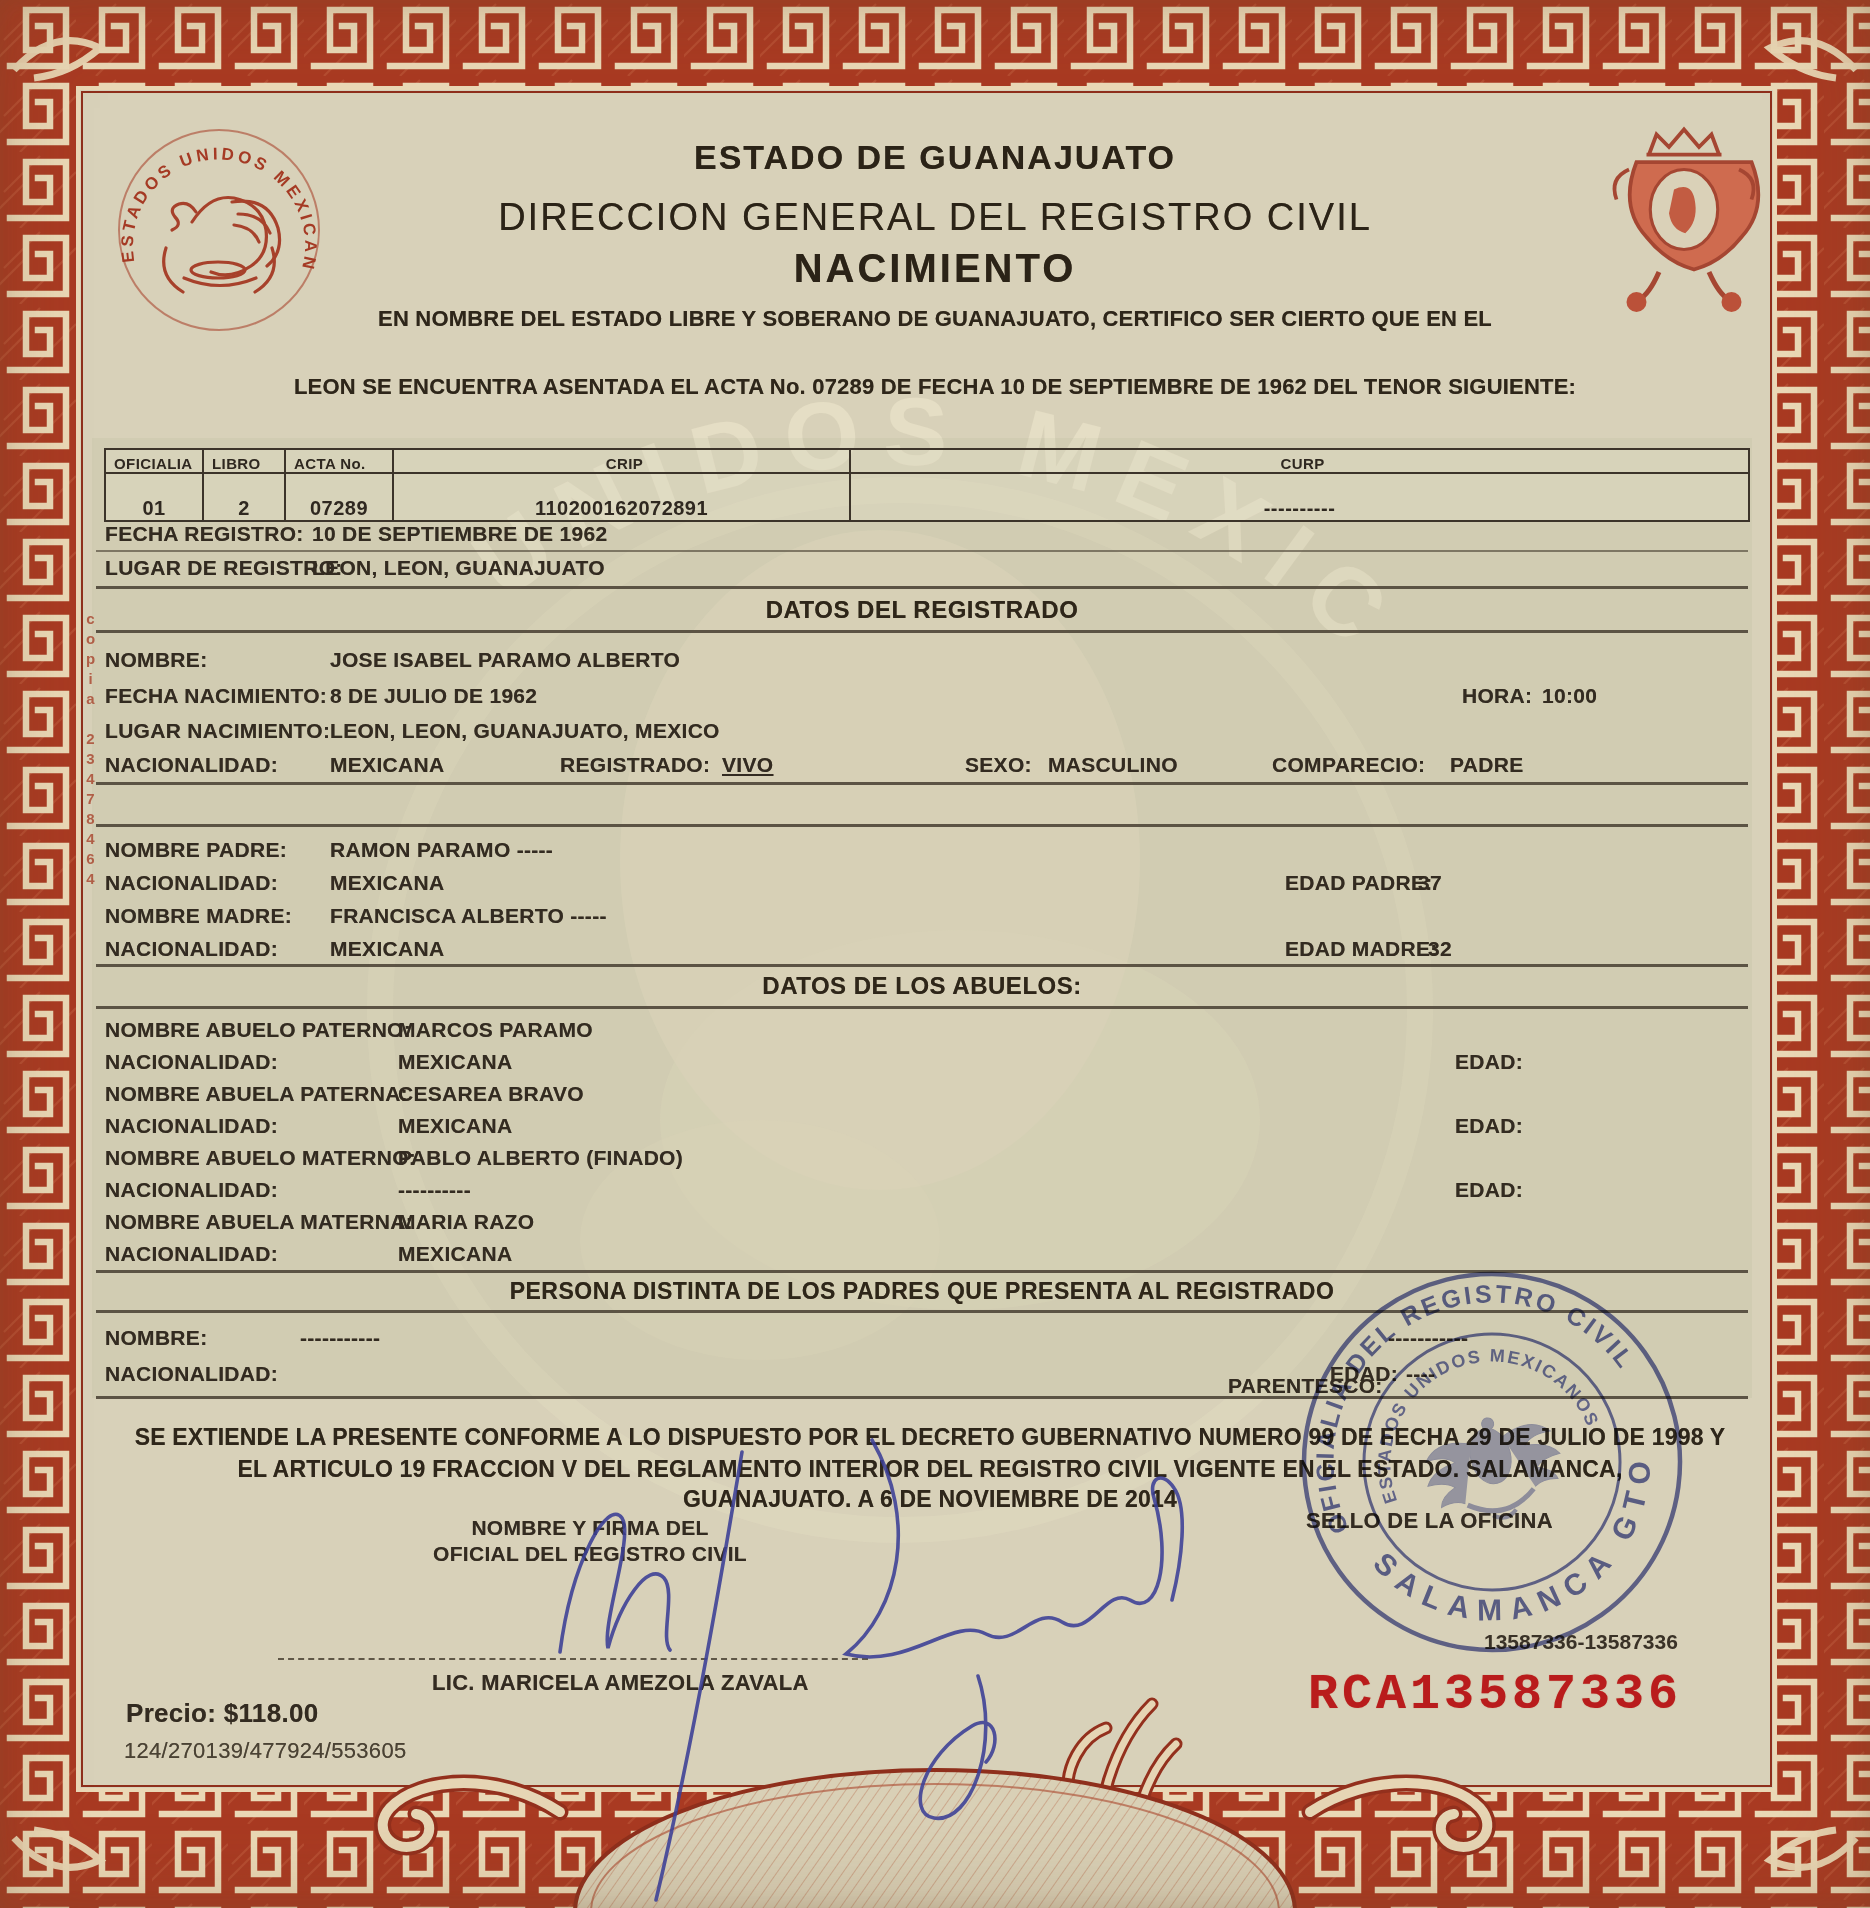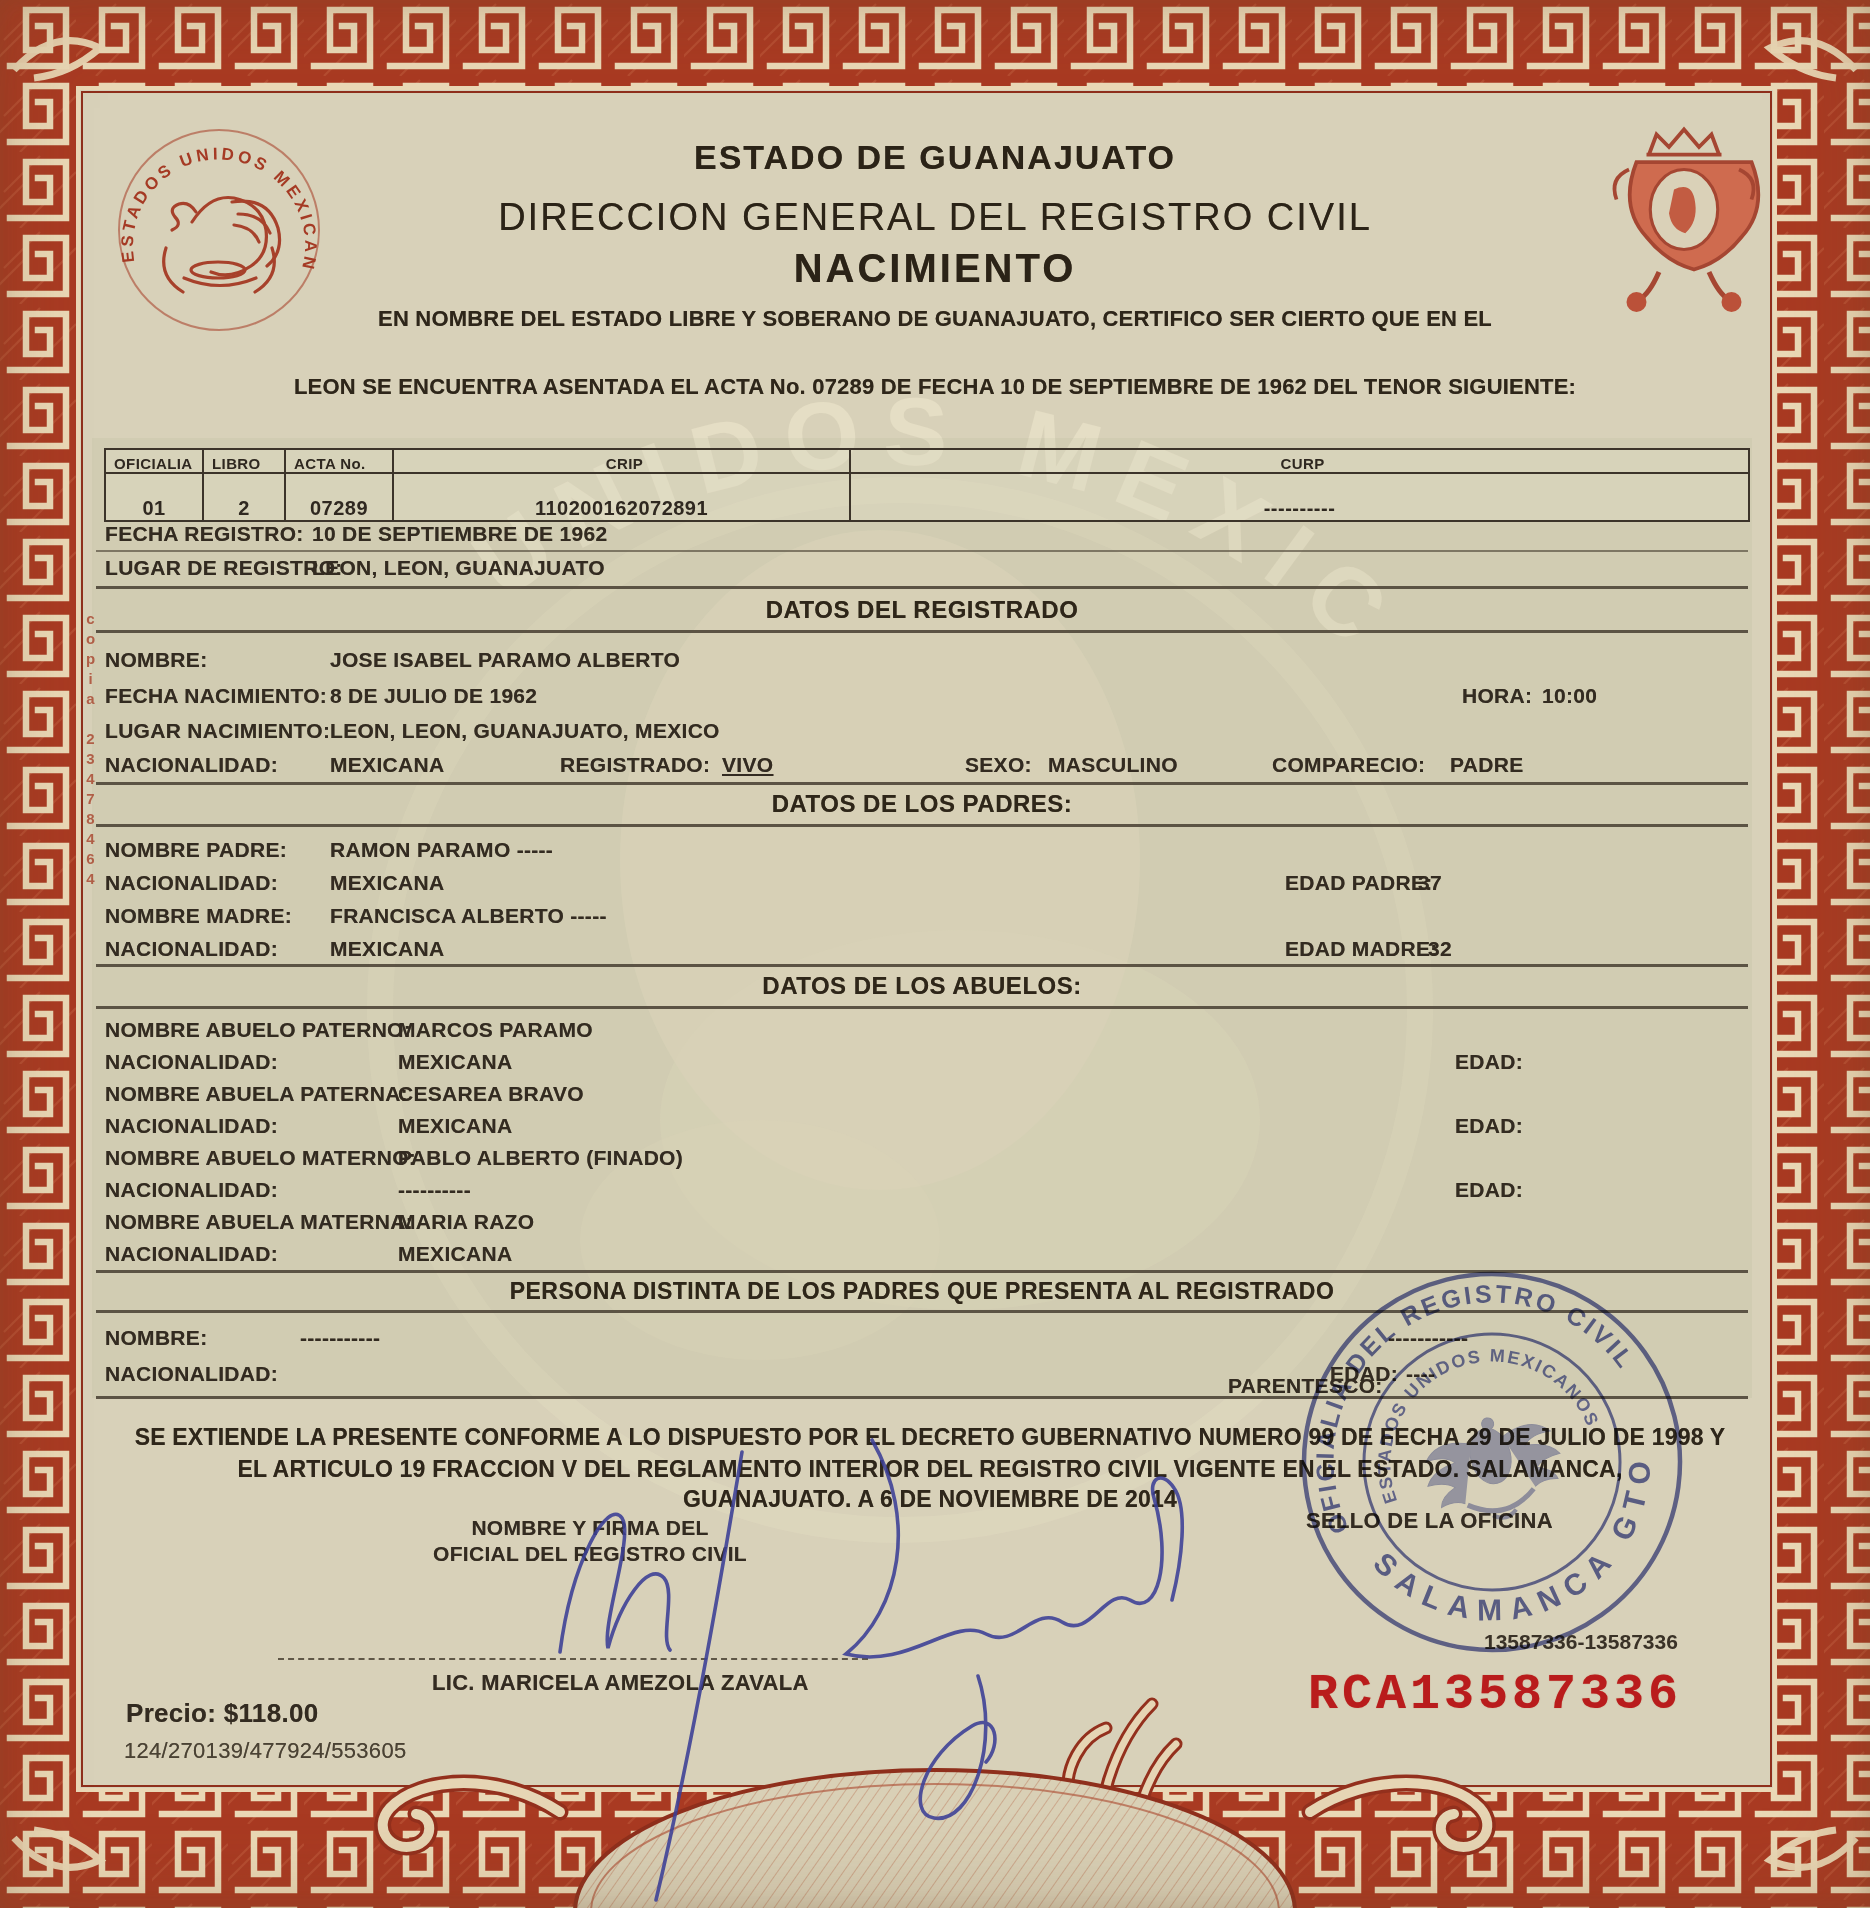--- a/index.html
+++ b/index.html
@@ -189,21 +189,20 @@
   <div class="abs lbl" style="left:105px;top:753px;">NACIONALIDAD:</div>
   <div class="abs val" style="left:330px;top:753px;">MEXICANA</div>
   <div class="abs lbl" style="left:560px;top:753px;">REGISTRADO:</div>
   <div class="abs val" style="left:722px;top:753px;text-decoration:underline;">VIVO</div>
   <div class="abs lbl" style="left:965px;top:753px;">SEXO:</div>
   <div class="abs val" style="left:1048px;top:753px;">MASCULINO</div>
   <div class="abs lbl" style="left:1272px;top:753px;">COMPARECIO:</div>
   <div class="abs val" style="left:1426px;top:753px;margin-left:24px;">PADRE</div>
 
   <div class="rule" style="top:782px;"></div>
-  <div class="sec-title" style="top:790px;">DATOS DE LOS PADRES:</div>
   <div class="rule" style="top:824px;"></div>
 
   <div class="abs lbl" style="left:105px;top:838px;">NOMBRE PADRE:</div>
   <div class="abs val" style="left:330px;top:838px;">RAMON PARAMO -----</div>
   <div class="abs lbl" style="left:105px;top:871px;">NACIONALIDAD:</div>
   <div class="abs val" style="left:330px;top:871px;">MEXICANA</div>
   <div class="abs lbl" style="left:1285px;top:871px;">EDAD PADRE:</div>
   <div class="abs val" style="left:1418px;top:871px;">37</div>
   <div class="abs lbl" style="left:105px;top:904px;">NOMBRE MADRE:</div>
   <div class="abs val" style="left:330px;top:904px;">FRANCISCA ALBERTO -----</div>

